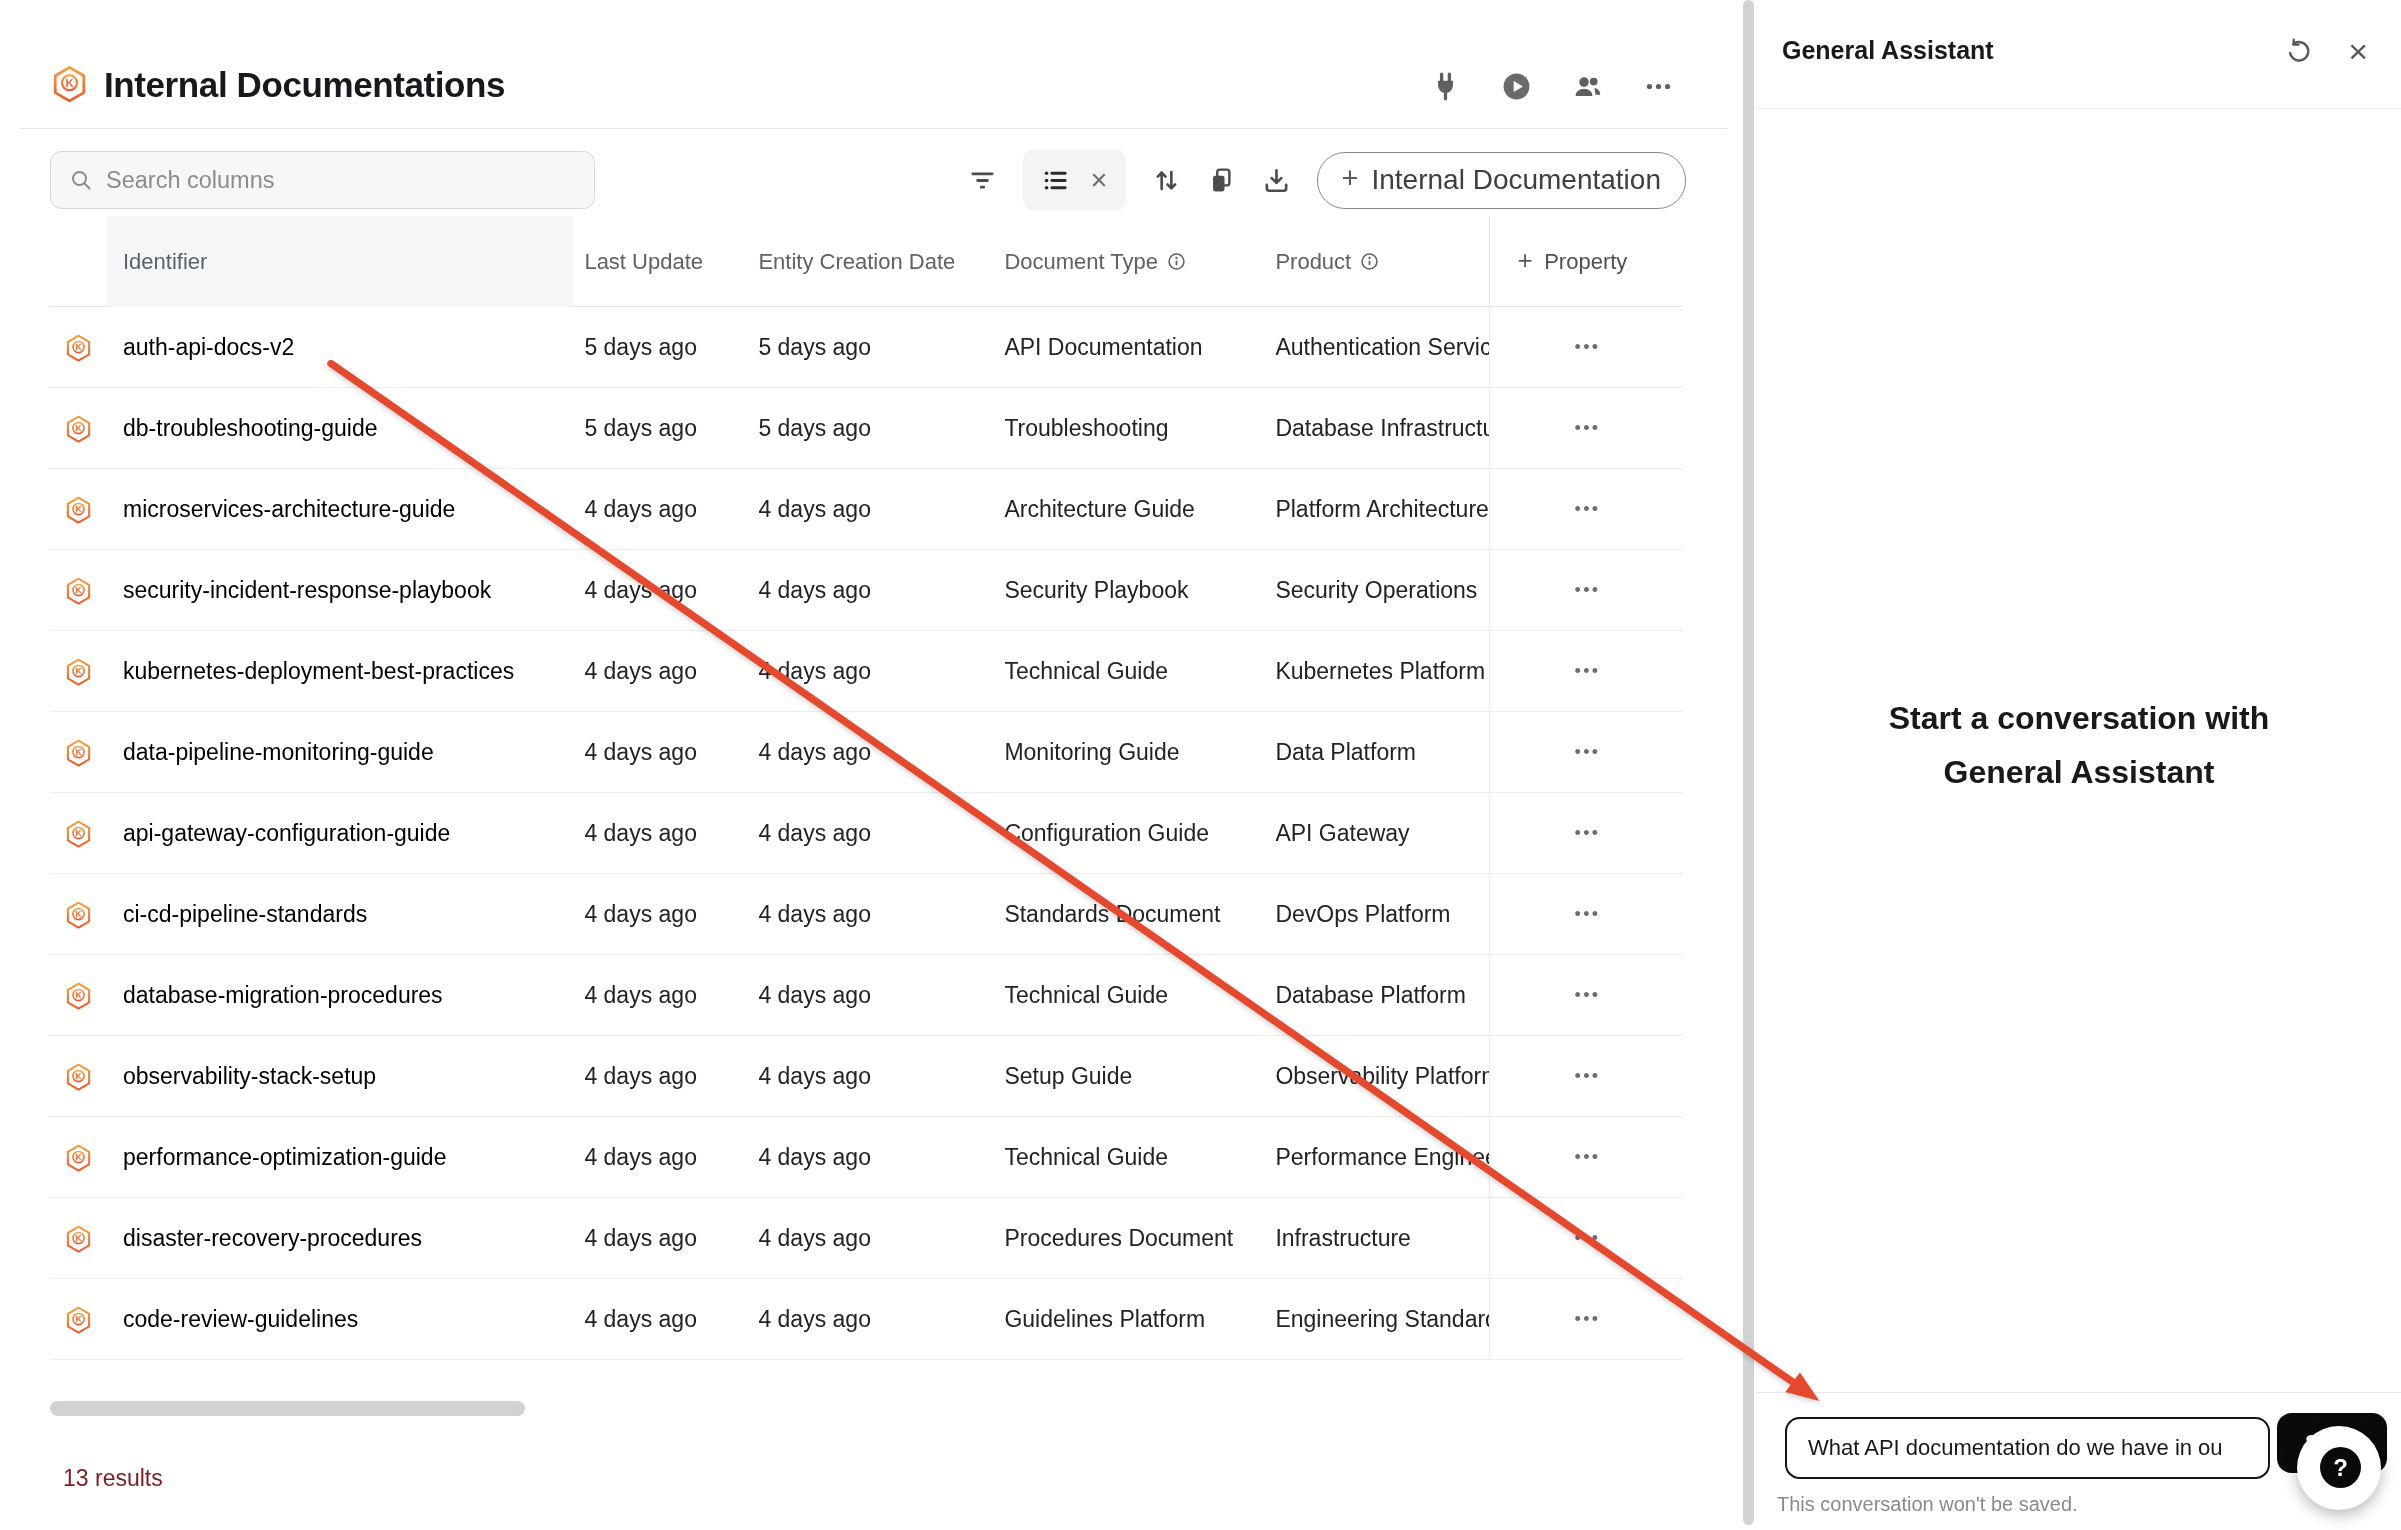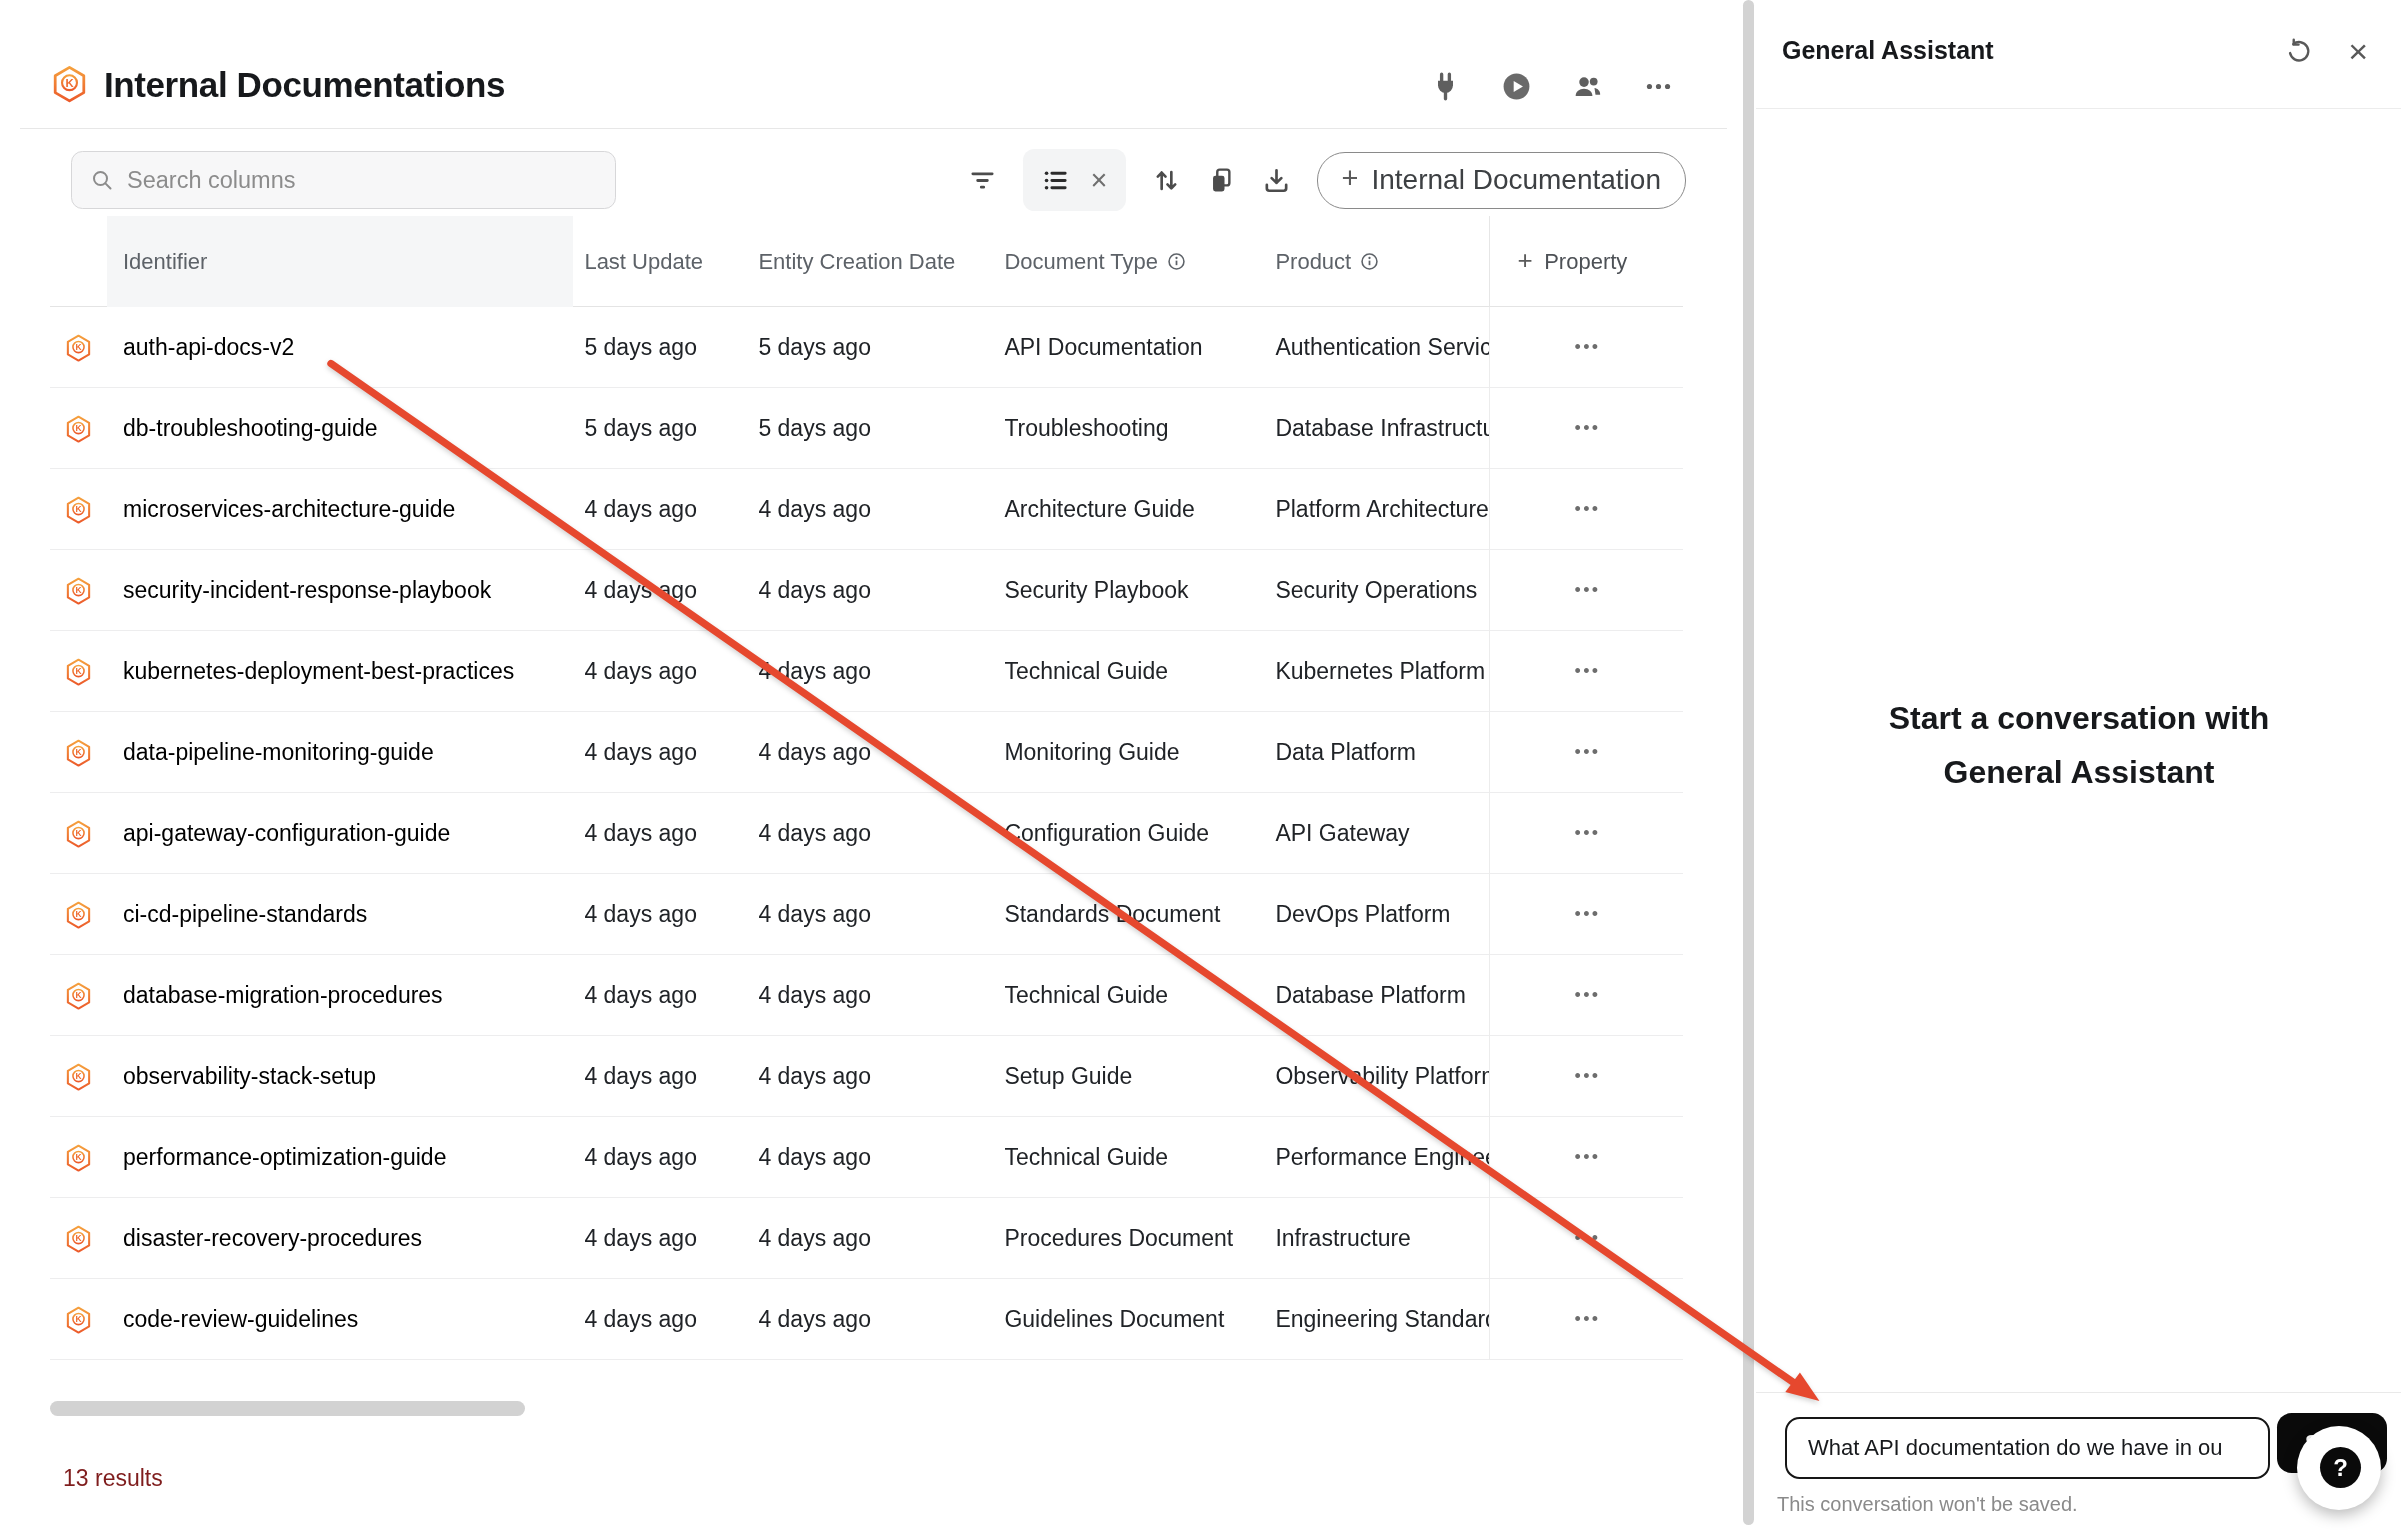--- a/index.html
+++ b/index.html
@@ -16,21 +16,21 @@
     font-size:35px; font-weight:700; color:#17191c; letter-spacing:-0.4px; }
 
   #top-icons { top:68px; right:67px; height:36px; display:flex; align-items:center; gap:39px; }
   .tico { width:32px; height:32px; border:none; background:none; cursor:pointer;
     display:flex; align-items:center; justify-content:center; }
   .tico svg { width:31px; height:31px; }
 
   #header-divider { left:19.5px; top:128px; width:1707px; height:0.8px; background:#e7e7e7; }
 
   #search-box { left:50px; top:151px; width:545px; height:58px; background:#f7f7f8;
-    border:1.6px solid #d7d7d9; border-radius:11.4px; display:flex; align-items:center; padding:0 18px;margin-left:21px; }
+    border:1.6px solid #d7d7d9; border-radius:11.4px; display:flex; align-items:center; padding:0 18px; }
   #search-box svg { width:24px; height:24px; flex:0 0 auto; }
   #search-input { border:none; outline:none; background:transparent; flex:1; margin-left:13px;
     font-size:23.5px; color:#333; font-family:inherit; }
   #search-input::placeholder { color:#8c8c8c; }
 
   #toolbar { top:149px; right:55px; height:62px; display:flex; align-items:center; gap:26px; }
   .tbico { border:none; background:none; cursor:pointer; display:flex; align-items:center; justify-content:center; }
   .tbico svg { width:29px; height:29px; }
   #view-pill { background:#f3f4f5; border-radius:11.4px; height:62px; padding:0 18px;
     display:flex; align-items:center; gap:21px; }
@@ -464,21 +464,21 @@
             <div class="cell c-icon">
               <svg viewBox="0 0 24 24">
                 <use href="#hexicon"></use>
               </svg>
             </div>
             <div class="cell c-id">
               <a class="idlink" href="#">code-review-guidelines</a>
             </div>
             <div class="cell">4 days ago</div>
             <div class="cell">4 days ago</div>
-            <div class="cell">Guidelines Document</div>
+            <div class="cell">Guidelines Platform</div>
             <div class="cell">Engineering Standards</div>
             <div class="cell c-act">
               <button class="dots">•••</button>
             </div>
           </div>
         </div>
     </div>
 
     <div id="hscrollbar" class="abs"></div>
     <div id="results-count" class="abs">13 results</div>

